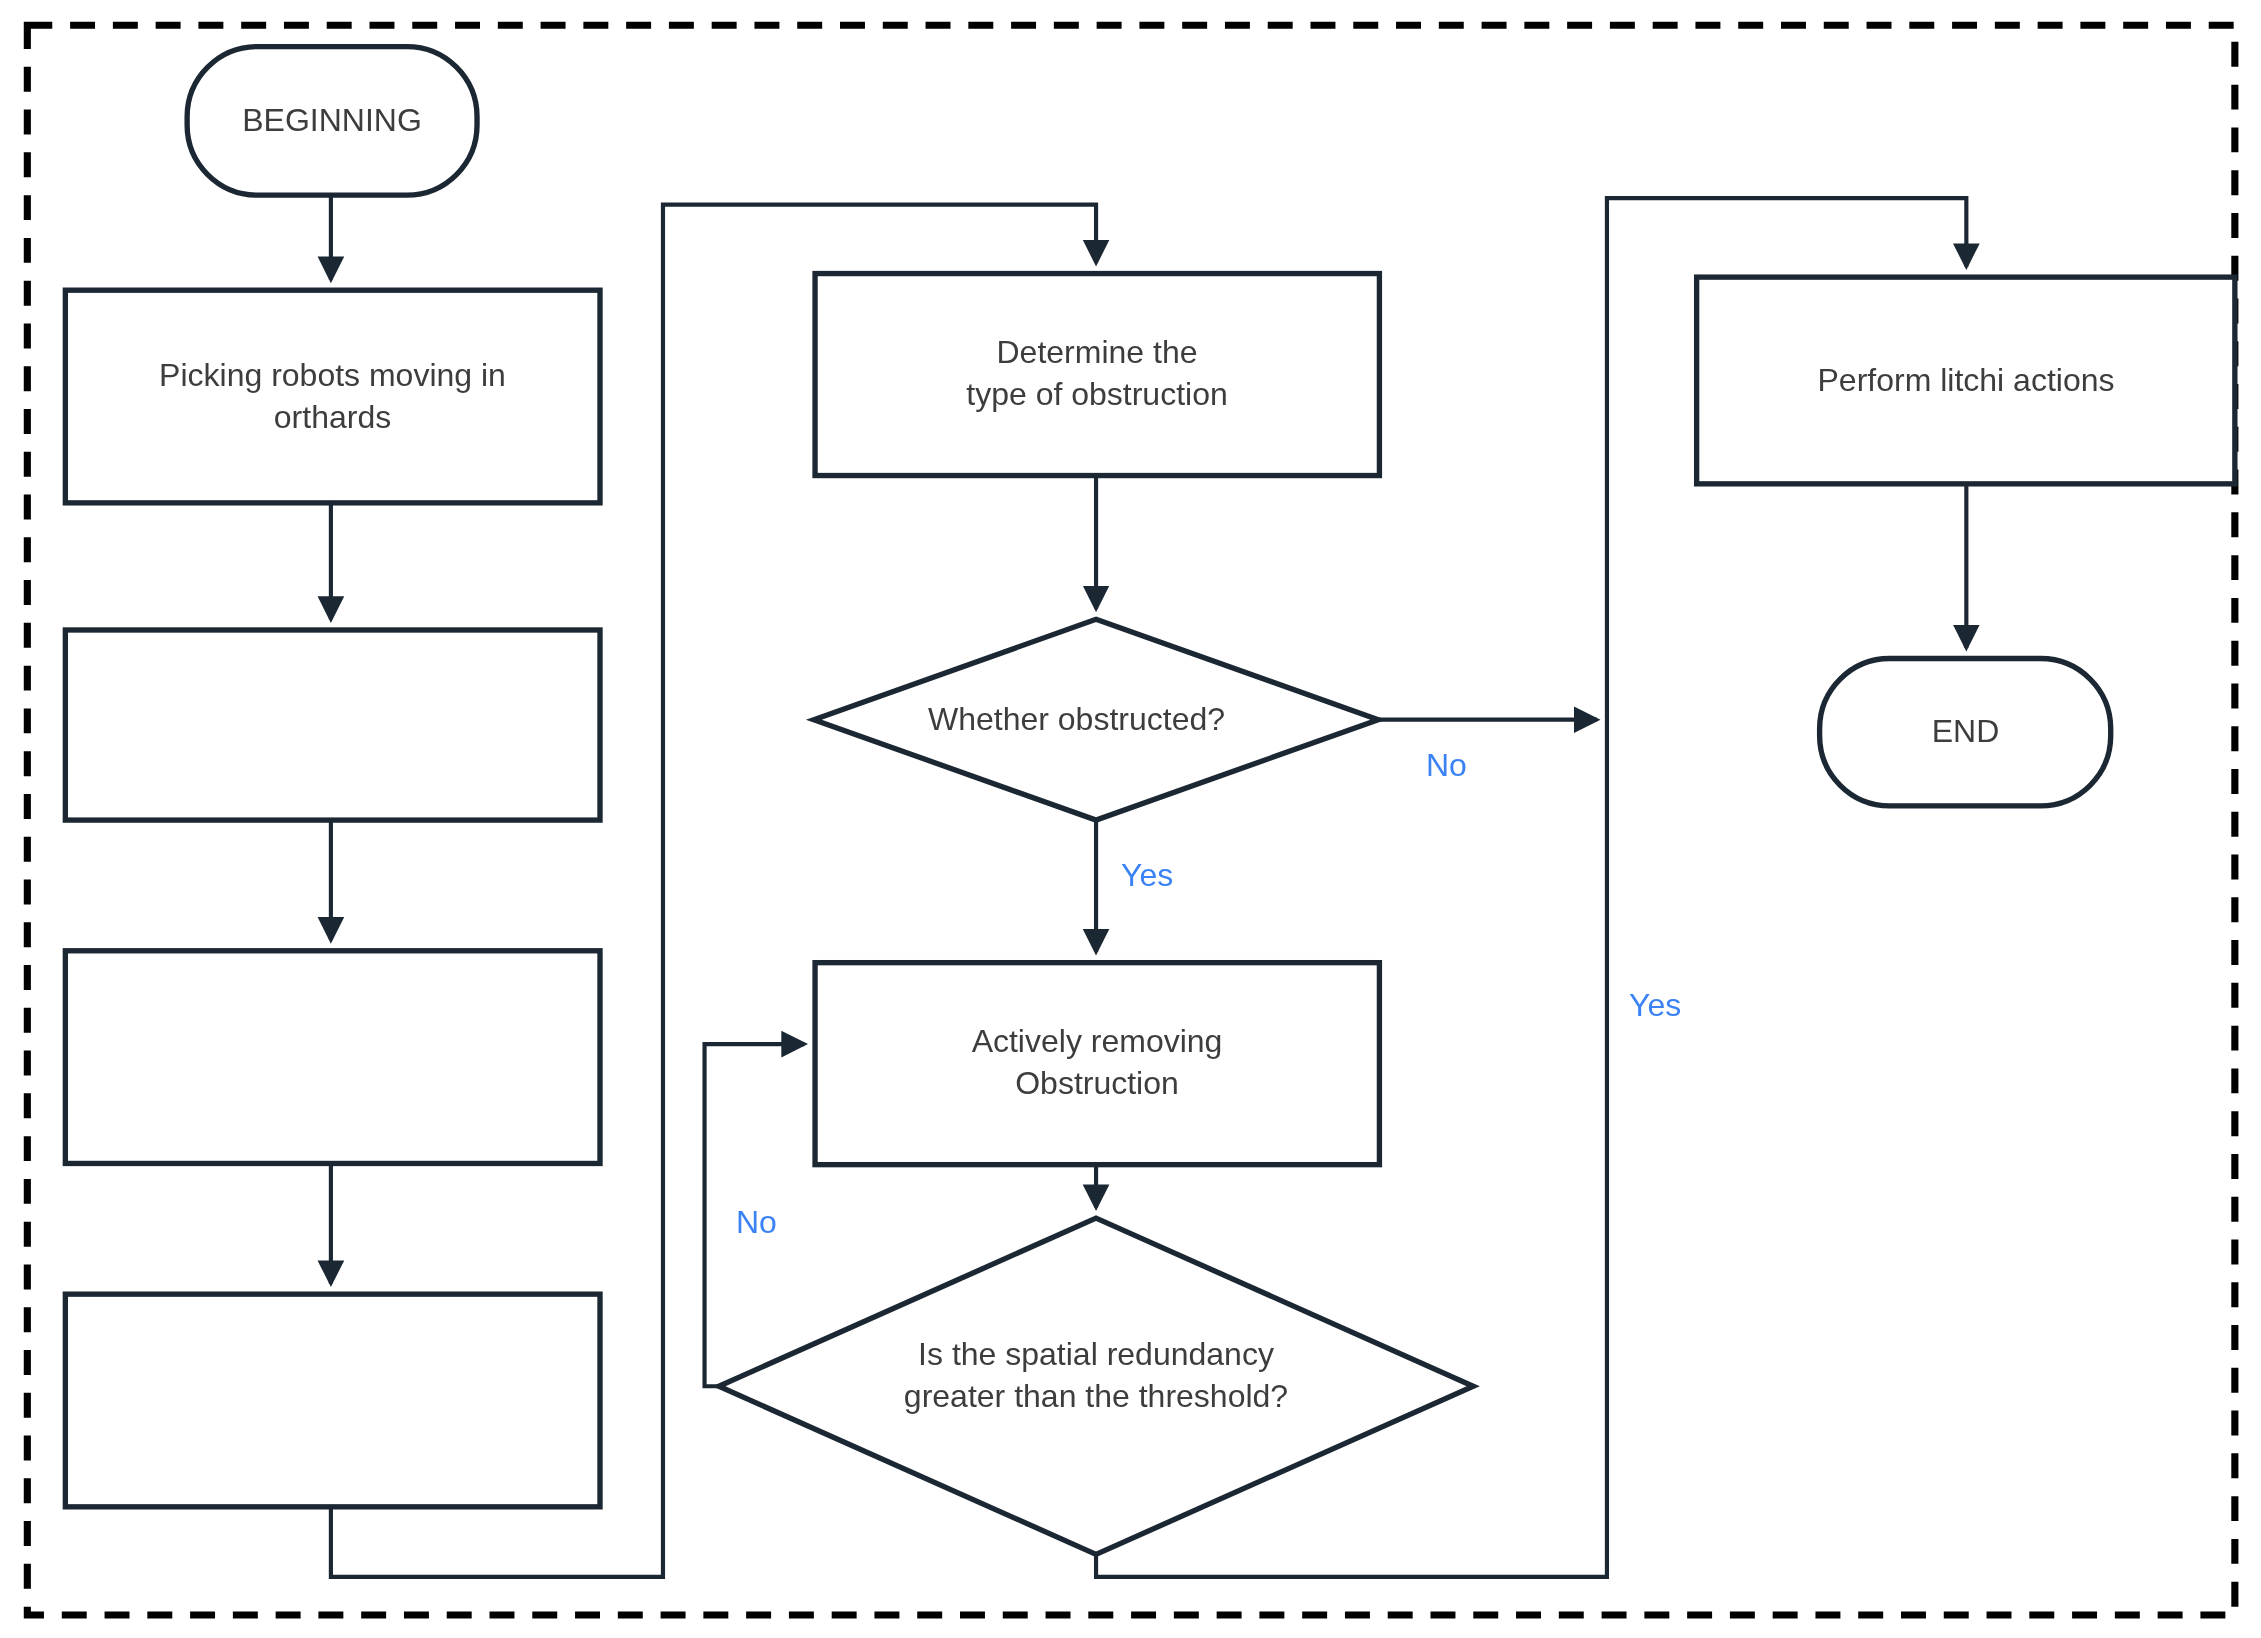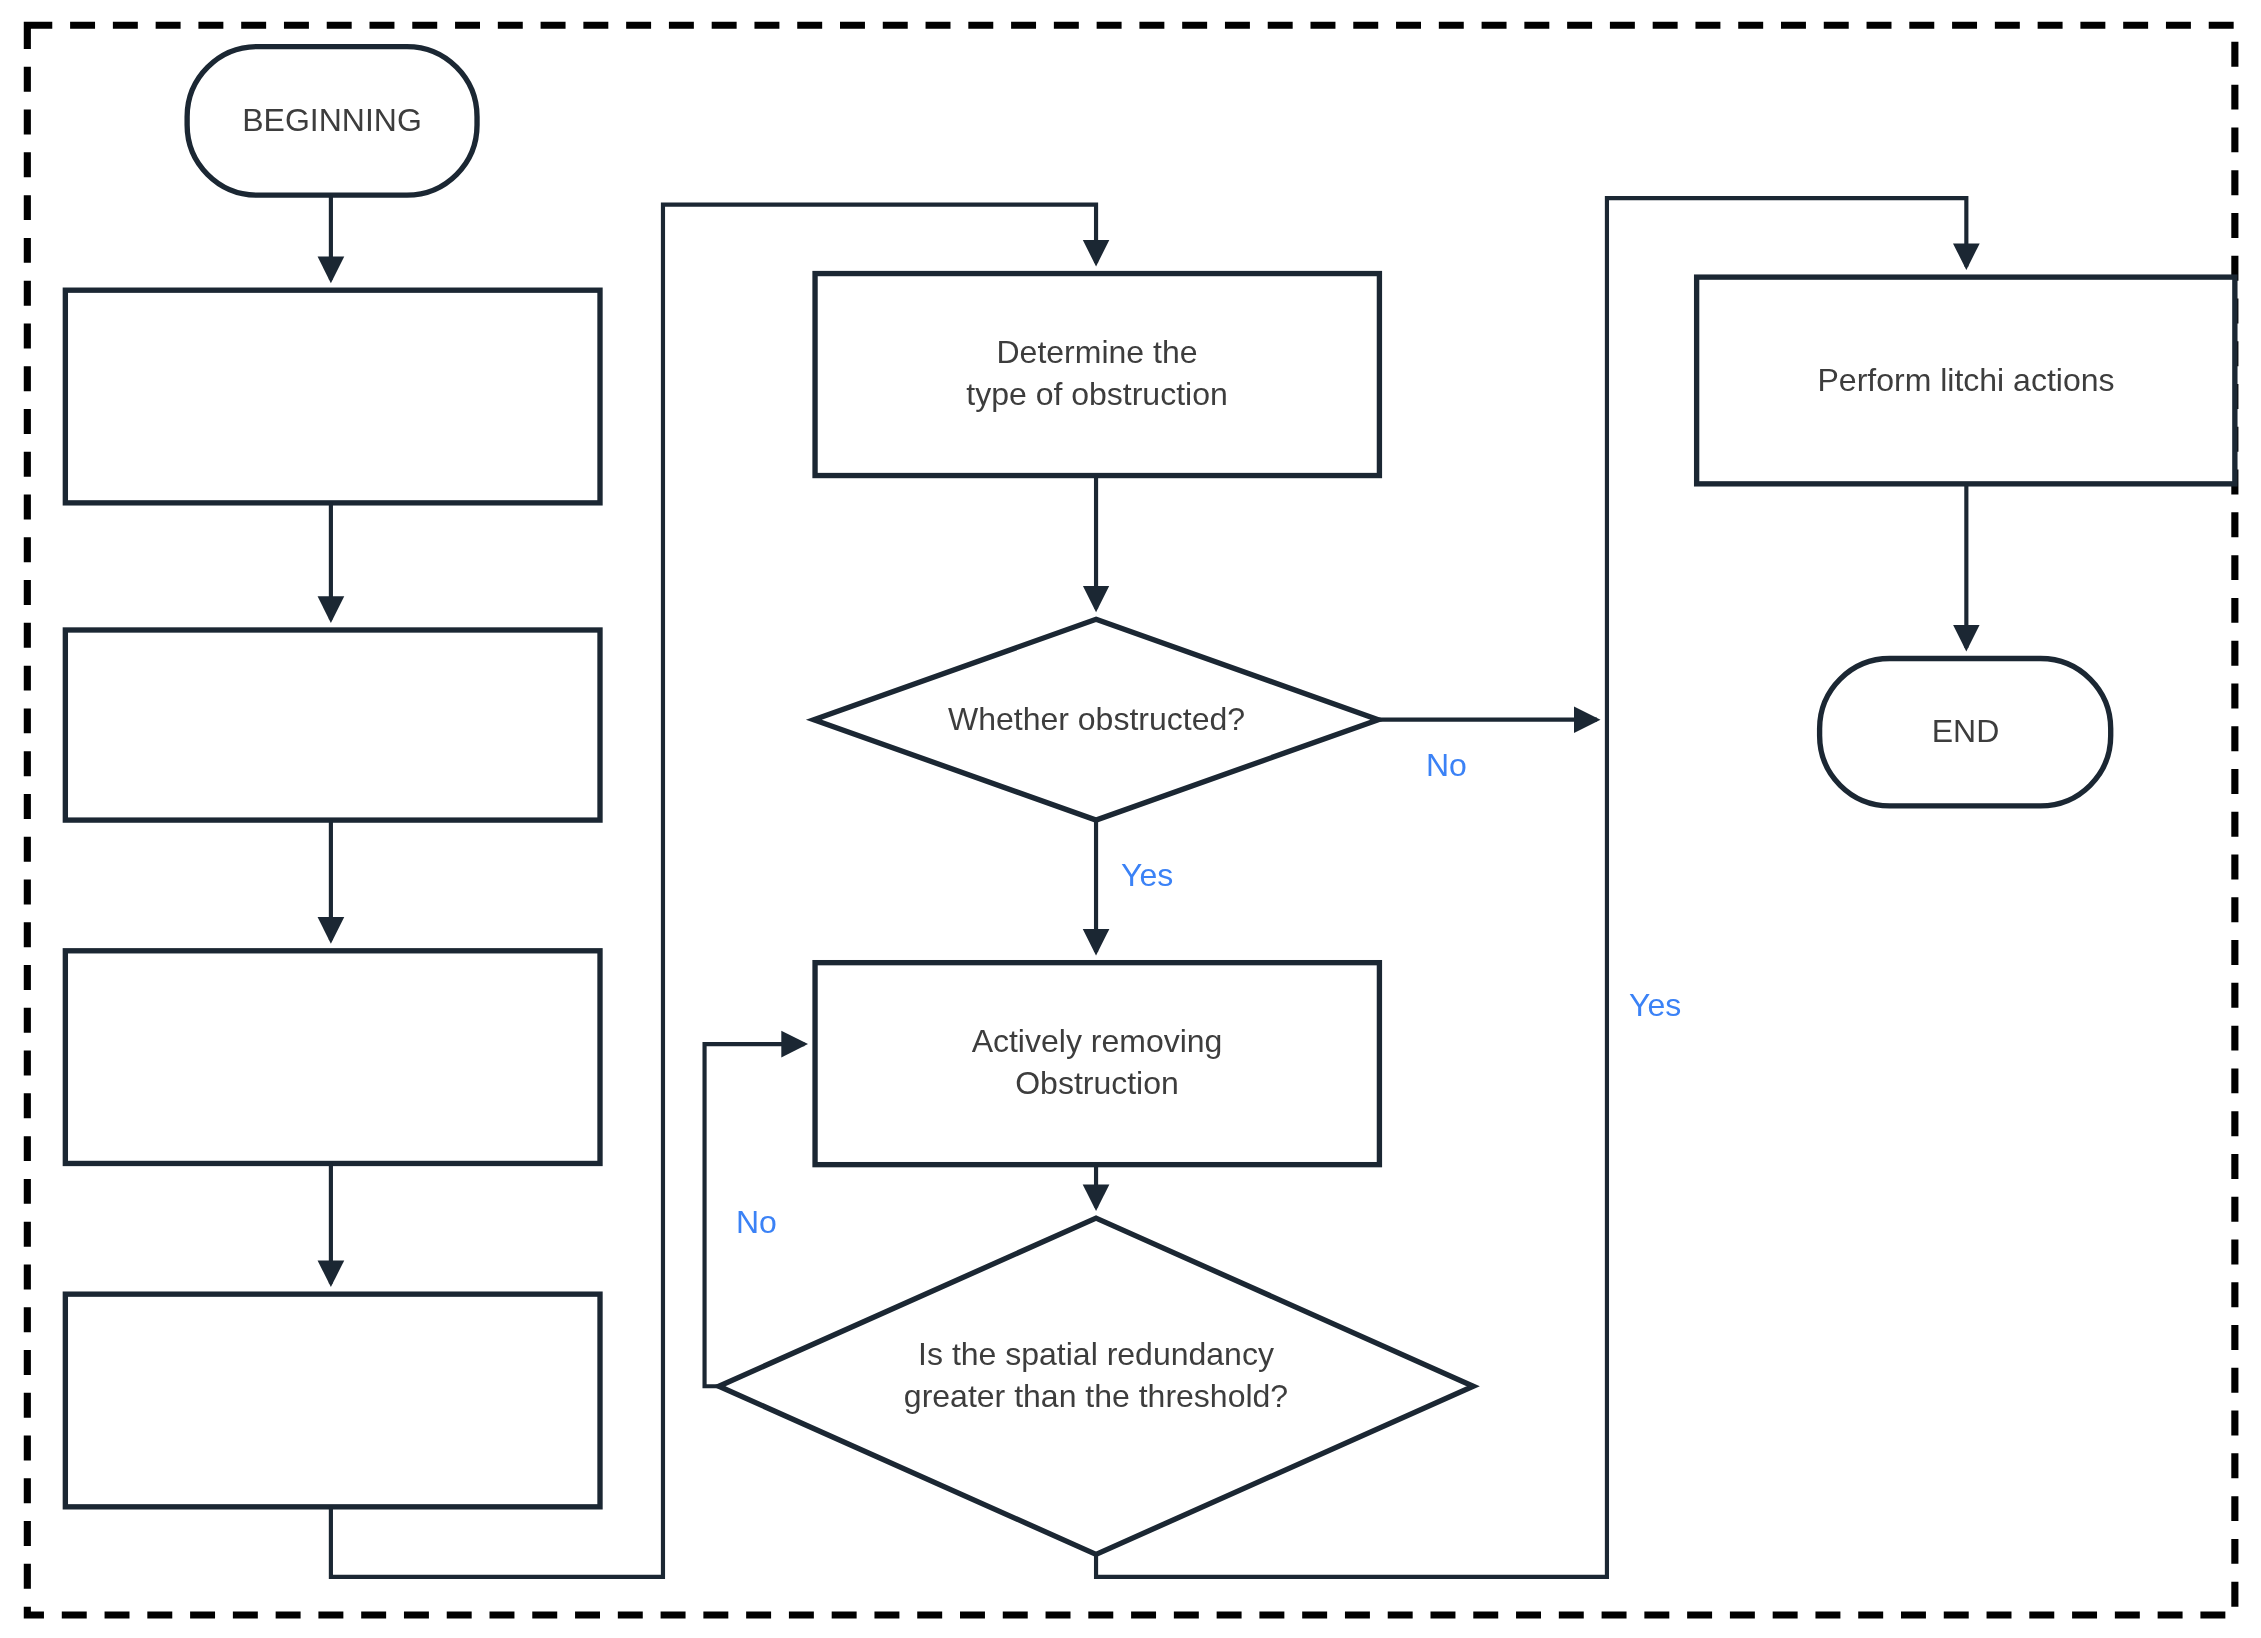--- a/index.html
+++ b/index.html
@@ -124,28 +124,30 @@
      loop back up to Actively removing (left side) --&gt;
     <path class="conn" d="M 1210 2333 L 1186 2333 L 1186 1757 L 1354 1757" marker-end="url(#arrow)"></path>
      down, right, up to merge line --&gt;
     <path class="conn" d="M 1845 2616 L 1845 2654 L 2705 2654 L 2705 333 L 3310 333 L 3310 448" marker-end="url(#arrow)"></path>
     
     <path class="conn" d="M 3310 814 L 3310 1090" marker-end="url(#arrow)"></path>
   </svg>
 
   <div class="node-label" style="left:187px; top:46px; width:290px; height:149px;">BEGINNING</div>
 
+  <div class="node-label" style="left:65px; top:290px; width:535px; height:213px;">Picking robots moving in
+orthards</div>
 
 
 
 
   <div class="node-label" style="left:815px; top:273px; width:564px; height:202px;">Determine the
 type of obstruction</div>
 
-  <div class="node-label" style="left:829px; top:672px; width:535px; height:95px;">Whether obstructed?</div>
+  <div class="node-label" style="left:809px; top:672px; width:535px; height:95px;">Whether obstructed?</div>
 
   <div class="node-label" style="left:790px; top:1325px; width:612px; height:101px;">Is the spatial redundancy
 greater than the threshold?</div>
 
   <div class="node-label" style="left:815px; top:962px; width:564px; height:202px;">Actively removing
 Obstruction</div>
 
   <div class="node-label" style="left:1697px; top:277px; width:538px; height:207px;">Perform litchi actions</div>
 
   <div class="node-label" style="left:1820px; top:658px; width:291px; height:147px;">END</div>

